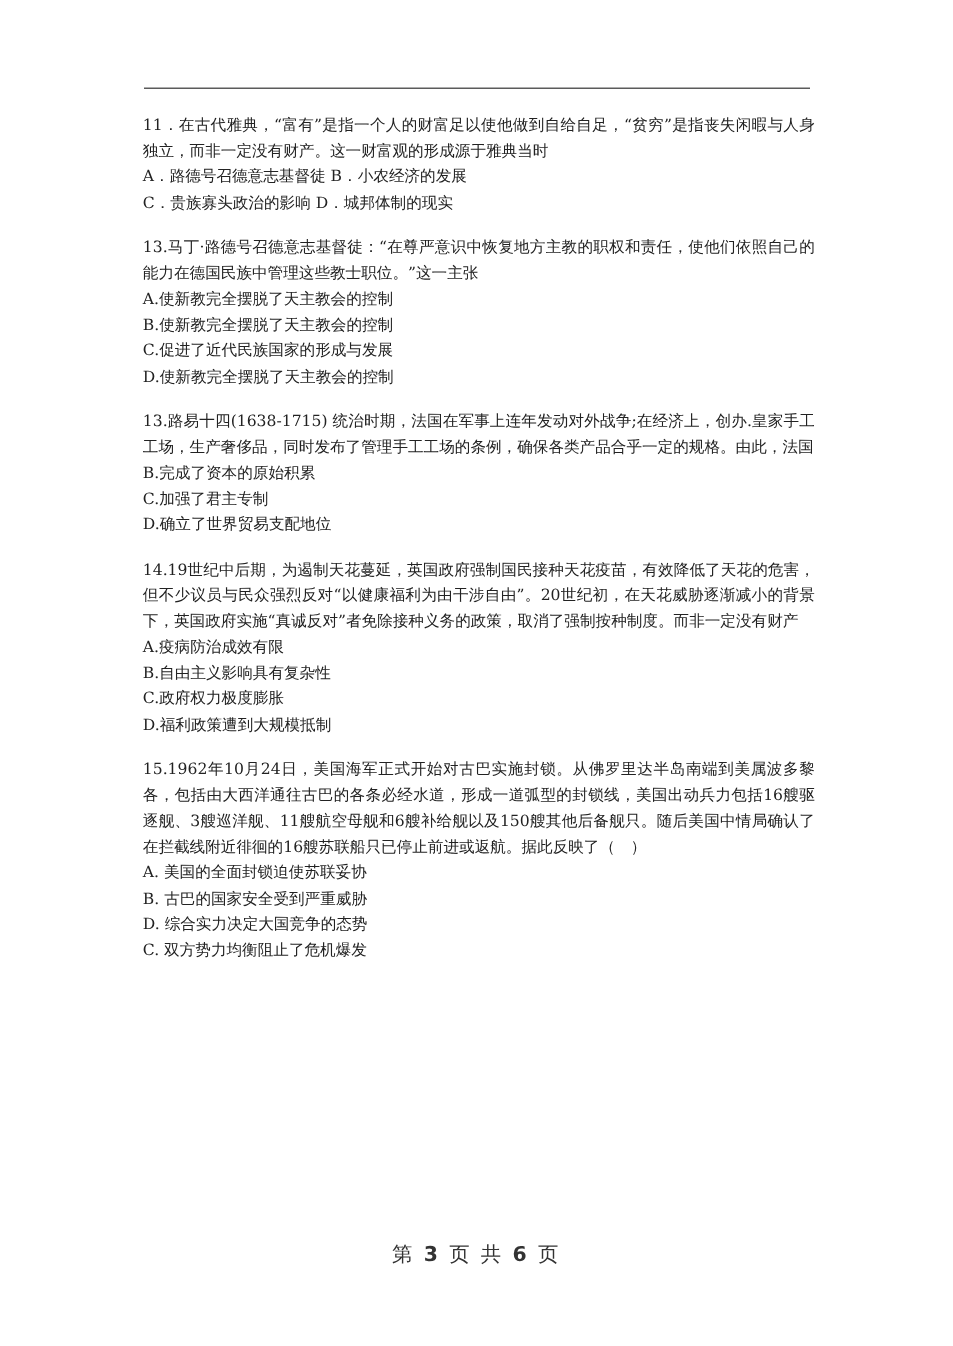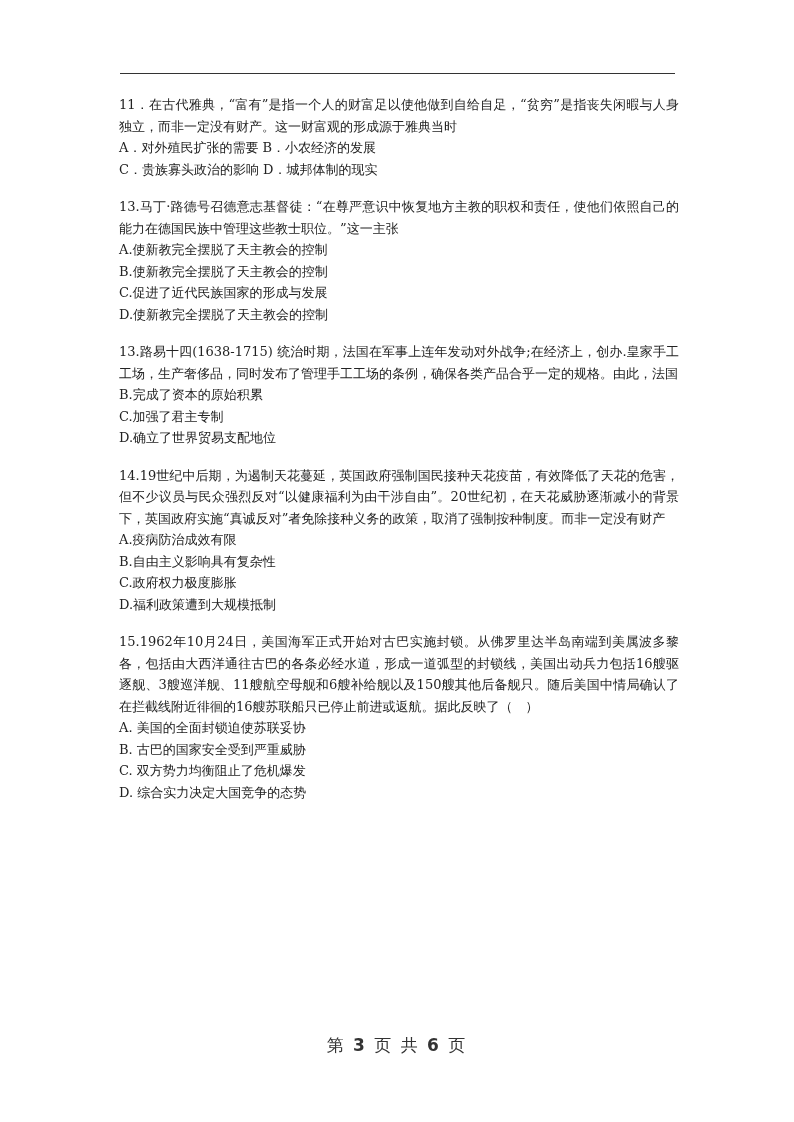--- a/index.html
+++ b/index.html
@@ -16,21 +16,21 @@
 </style>
 </head>
 <body>
 
 <div class="header-rule"></div>
 
 <div class="content">
 
   <div class="question">
     <div class="stem">11．在古代雅典，“富有”是指一个人的财富足以使他做到自给自足，“贫穷”是指丧失闲暇与人身独立，而非一定没有财产。这一财富观的形成源于雅典当时</div>
-    <div class="option">A．对外殖民扩张的需要 B．小农经济的发展</div>
+    <div class="option">A．路德号召德意志基督徒 B．小农经济的发展</div>
     <div class="option">C．贵族寡头政治的影响 D．城邦体制的现实</div>
   </div>
 
   <div class="question">
     <div class="stem">13.马丁·路德号召德意志基督徒：“在尊严意识中恢复地方主教的职权和责任，使他们依照自己的能力在德国民族中管理这些教士职位。”这一主张</div>
     <div class="option">A.使新教完全摆脱了天主教会的控制</div>
     <div class="option">B.使新教完全摆脱了天主教会的控制</div>
     <div class="option">C.促进了近代民族国家的形成与发展</div>
     <div class="option">D.使新教完全摆脱了天主教会的控制</div>
   </div>
@@ -47,22 +47,22 @@
     <div class="option">A.疫病防治成效有限</div>
     <div class="option">B.自由主义影响具有复杂性</div>
     <div class="option">C.政府权力极度膨胀</div>
     <div class="option">D.福利政策遭到大规模抵制</div>
   </div>
 
   <div class="question">
     <div class="stem">15.1962年10月24日，美国海军正式开始对古巴实施封锁。从佛罗里达半岛南端到美属波多黎各，包括由大西洋通往古巴的各条必经水道，形成一道弧型的封锁线，美国出动兵力包括16艘驱逐舰、3艘巡洋舰、11艘航空母舰和6艘补给舰以及150艘其他后备舰只。随后美国中情局确认了在拦截线附近徘徊的16艘苏联船只已停止前进或返航。据此反映了（　）</div>
     <div class="option">A.  美国的全面封锁迫使苏联妥协</div>
     <div class="option">B.  古巴的国家安全受到严重威胁</div>
+    <div class="option">D.  综合实力决定大国竞争的态势</div>
     <div class="option">C.  双方势力均衡阻止了危机爆发</div>
-    <div class="option">D.  综合实力决定大国竞争的态势</div>
   </div>
 
 </div>
 
 <div class="footer">
   <span>第</span>
   <b>3</b>
   <span>页 共</span>
   <b>6</b>
   <span>页</span>

